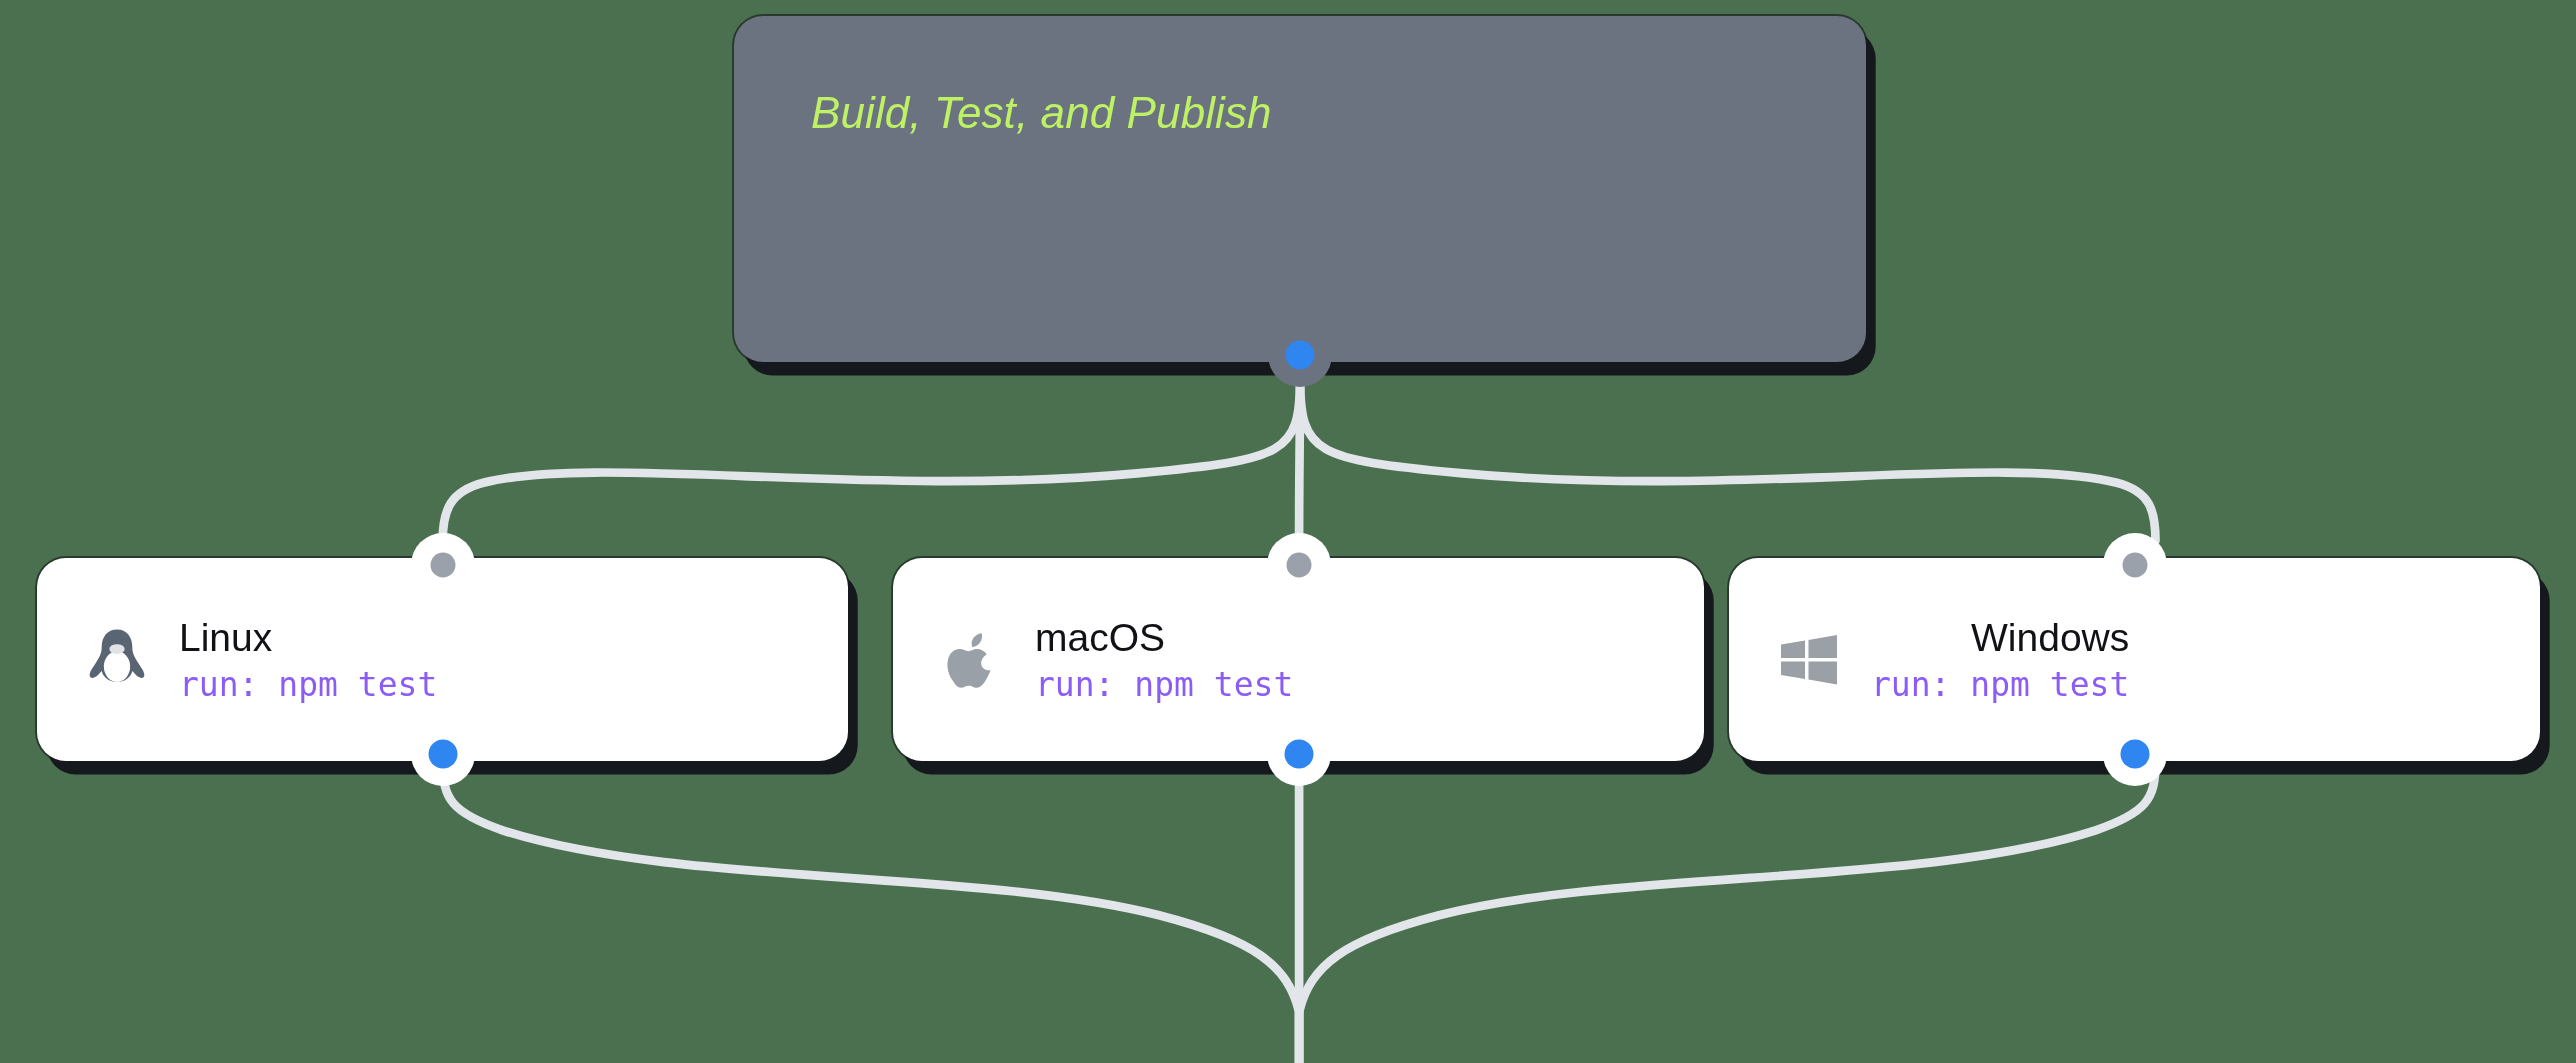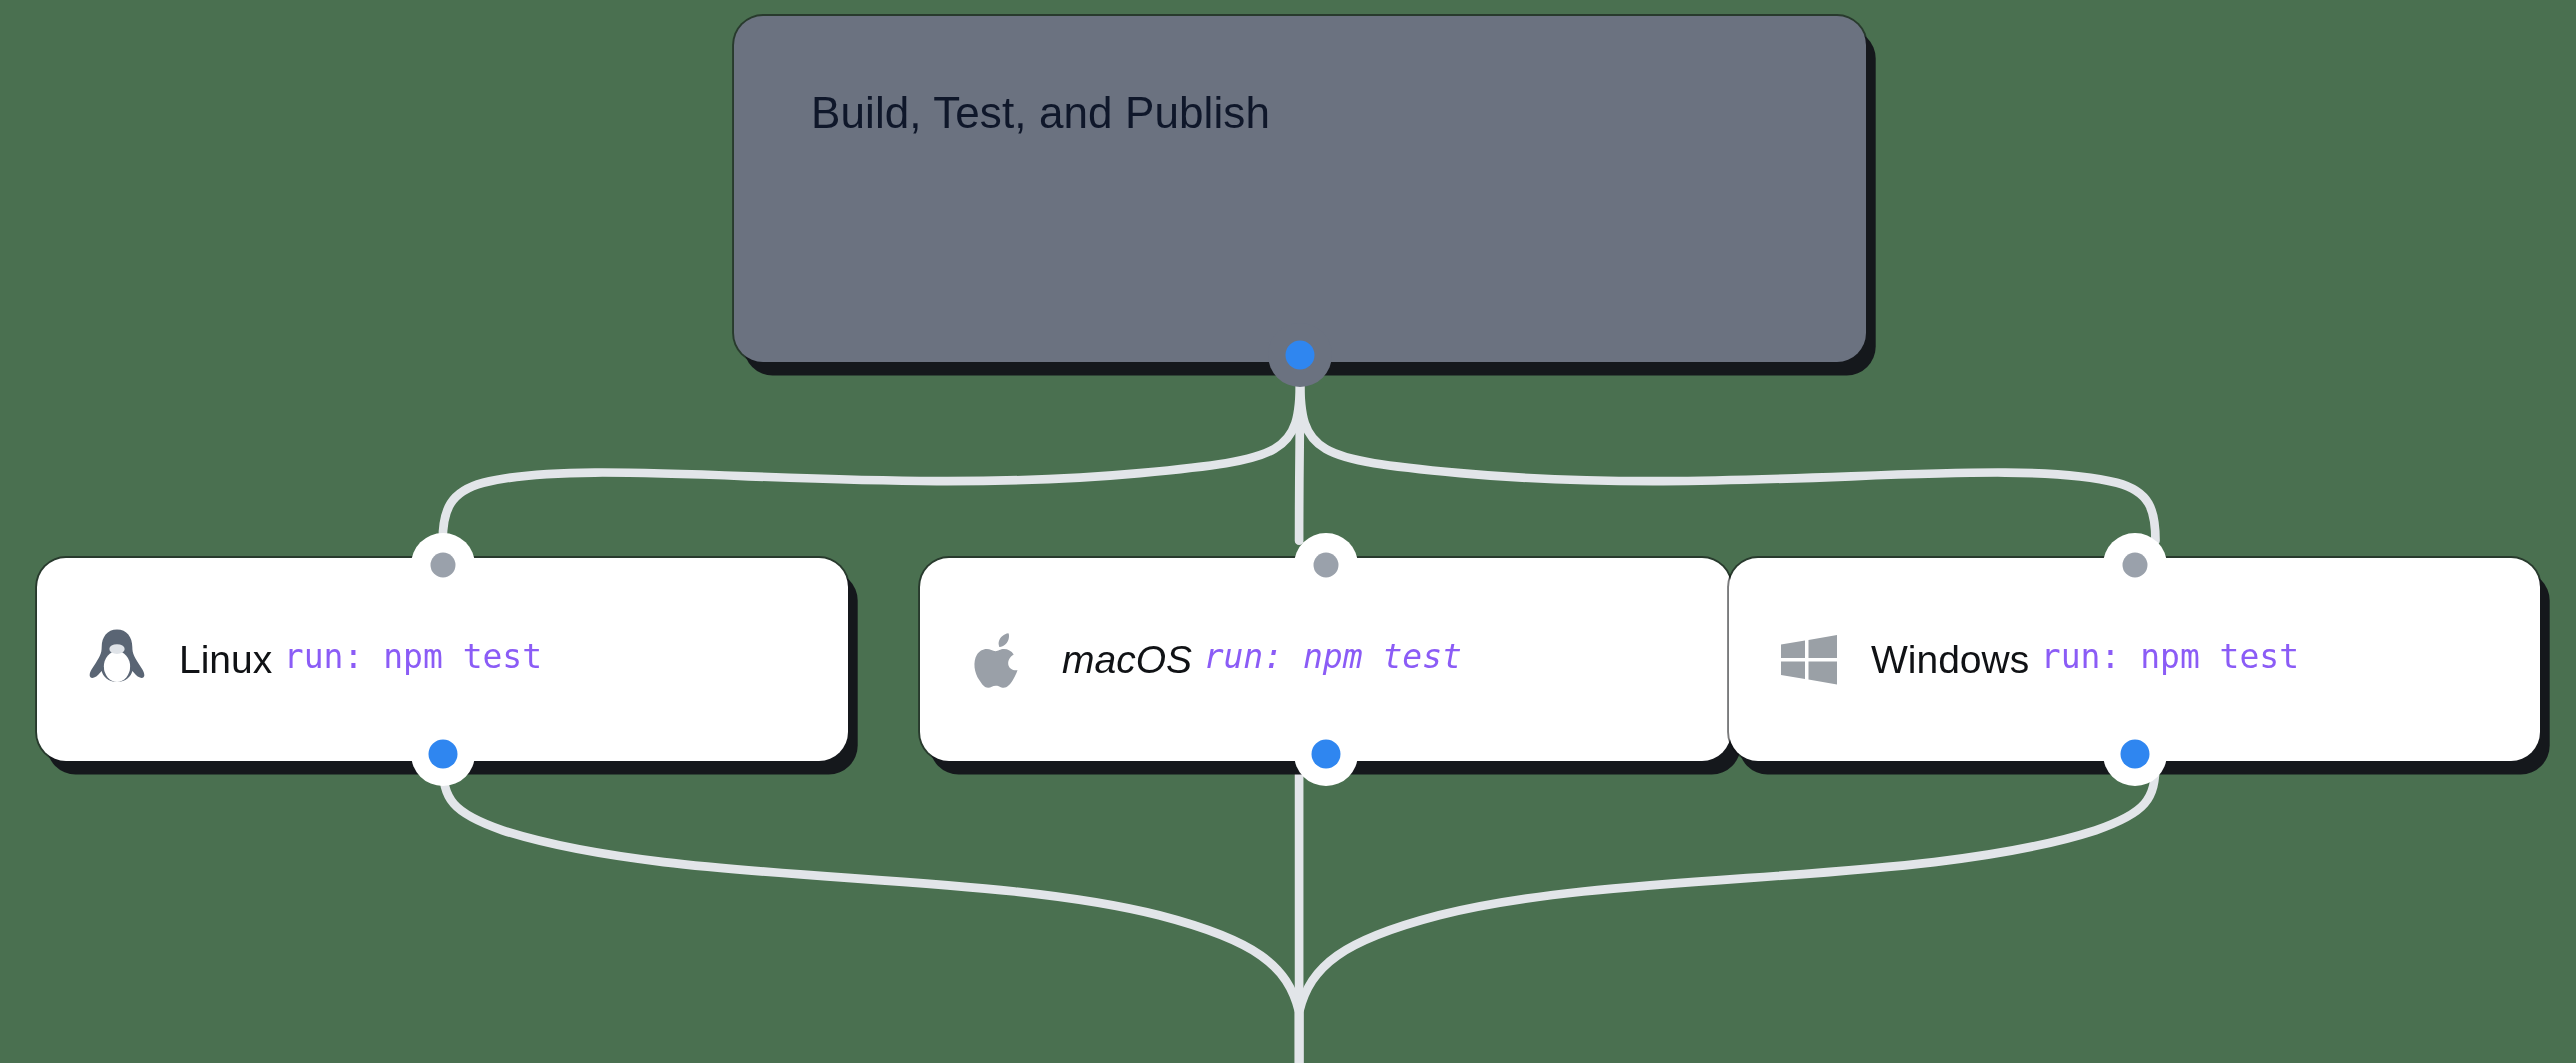--- a/index.html
+++ b/index.html
@@ -49,23 +49,24 @@
     left:734px; top:15.5px;
     width:1132px; height:346px;
   }
   #node-trigger .node-body {
     background:#6b7280;
     padding:75px 0 0 77px;
   }
   .trigger-title {
     font-size:44px;
     font-weight:400;
-    color:#0f172a;
+    color:#bef264;
     letter-spacing:0.1px;
     line-height:1;
+    font-style:italic;
   }
   .trigger-badge {
     display:inline-flex;
     align-items:center;
     gap:19.3px;
     margin-top:39px;
     padding:17.4px 37px;
     border:1.9px solid rgba(225,229,234,.45);
     border-radius:965px;
     font-family:"DejaVu Sans Mono", monospace;
@@ -78,29 +79,29 @@
   
   .job-node { top:558px; width:811px; height:203px; }
   .job-node .node-body {
     background:#ffffff;
     display:flex;
     align-items:center;
     padding:0 0 0 44px;
     gap:27px;
   }
   #node-linux   { left:37px;   }
-  #node-macos   { left:920px;font-style:italic;  }
+  #node-macos   { left:893px;  }
   #node-windows { left:1729px;text-align:right; }
 
   .job-icon {
     width:71px; height:71px;
     flex:0 0 71px;
     display:flex; align-items:center; justify-content:center;
   }
-  .job-text { display:flex; flex-direction:row; gap:11.6px; }
+  .job-text { display:flex; flex-direction:column; gap:11.6px; }
   .job-title {
     font-size:39px;
     font-weight:400;
     color:#101215;
     line-height:1;
   }
   .job-run {
     font-family:"DejaVu Sans Mono", monospace;
     font-size:33px;
     color:#8b5cf6;

